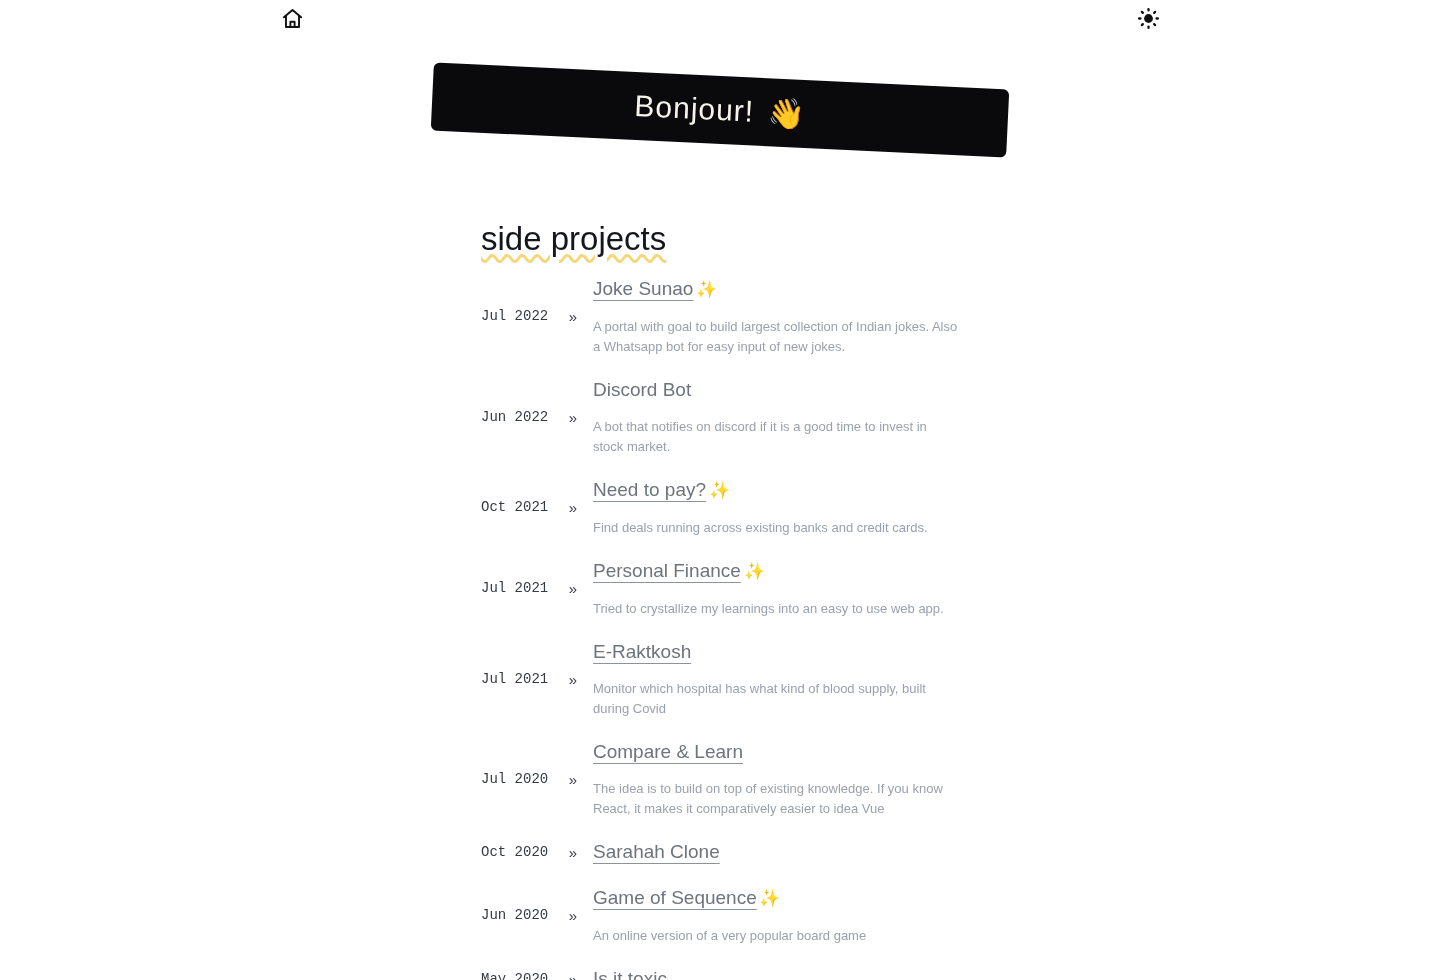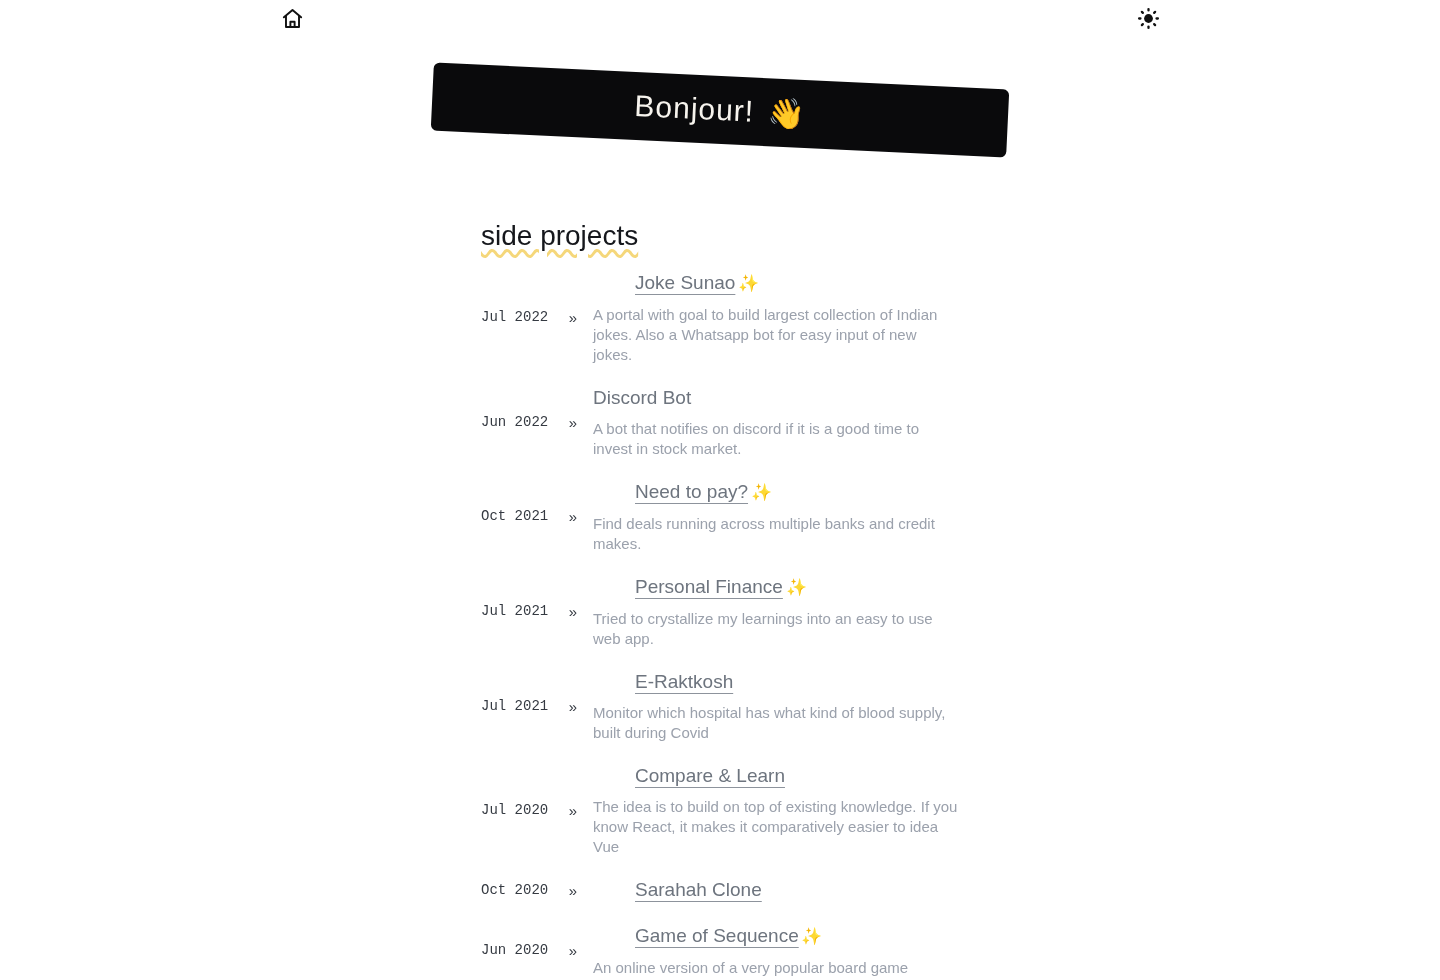--- a/index.html
+++ b/index.html
@@ -36,21 +36,21 @@
     color: #f7f4ee;
     font-size: 30px;
     letter-spacing: 1px;
   }
   .banner-emoji { font-size: 30px; }
 
   
   .main { width: 478px; margin: 0 auto; }
   .section-title {
     margin-top: 76px;
-    font-size: 28px;
+    font-size: 33px;
     font-weight: 500;
     color: #15171c;
     display: inline-block;
     text-decoration-line: underline;
     text-decoration-style: wavy;
     text-decoration-color: #f5d77a;
     text-decoration-thickness: 3px;
     text-underline-offset: 4px;
   }
 
@@ -76,26 +76,25 @@
     line-height: 26px;
     text-decoration: none;
     display: inline-block;
   }
   .project-title.linked {
     text-decoration: underline;
     text-decoration-thickness: 1px;
     text-underline-offset: 5px;
     text-decoration-color: #8d939c;
     cursor: pointer;
-    margin-left: 42px;
   }
   .sparkle { font-size: 17px; color: #f0c93c; margin-left: 3px; text-decoration: none; display: inline-block; }
   .project-desc {
-    margin-top: 8px;
-    font-size: 15px;
+    margin-top: 14px;
+    font-size: 13px;
     line-height: 20px;
     color: #9ba1ac;
     max-width: 380px;
   }
 </style>
 </head>
 <body>
 
 <nav class="nav">
   <a class="icon-btn home-btn">
@@ -155,21 +154,21 @@
     </div>
   </li>
 
   <li class="project-row">
     <div class="date-cell">
       <span class="date-text">Oct 2021</span>
       <span class="date-marker">»</span>
     </div>
     <div class="content-cell">
       <a class="project-title linked"><span>Need to pay?</span><span class="sparkle">✨</span></a>
-      <p class="project-desc">Find deals running across multiple banks and credit makes.</p>
+      <p class="project-desc">Find deals running across existing banks and credit cards.</p>
     </div>
   </li>
 
   <li class="project-row">
     <div class="date-cell">
       <span class="date-text">Jul 2021</span>
       <span class="date-marker">»</span>
     </div>
     <div class="content-cell">
       <a class="project-title linked"><span>Personal Finance</span><span class="sparkle">✨</span></a>

